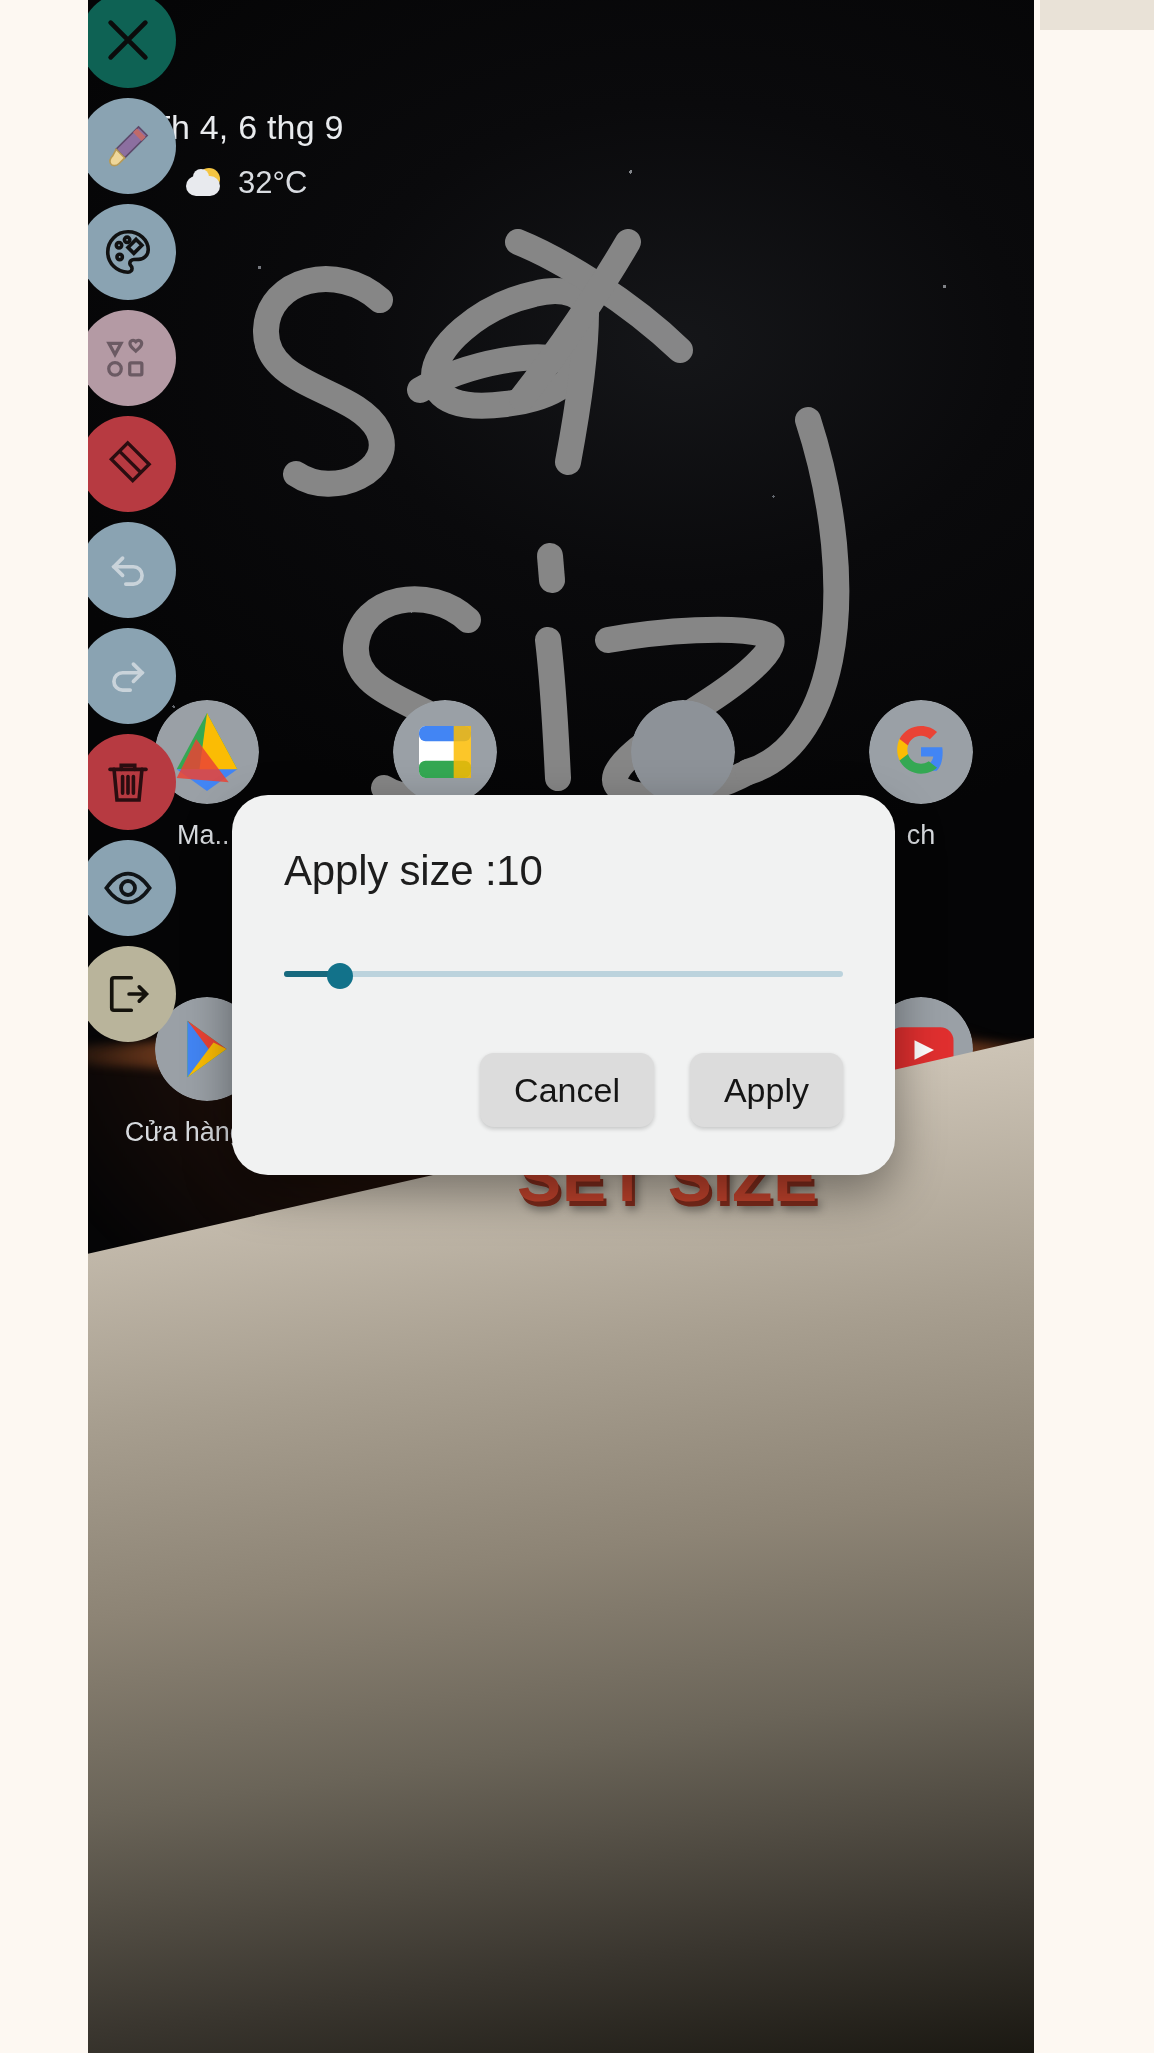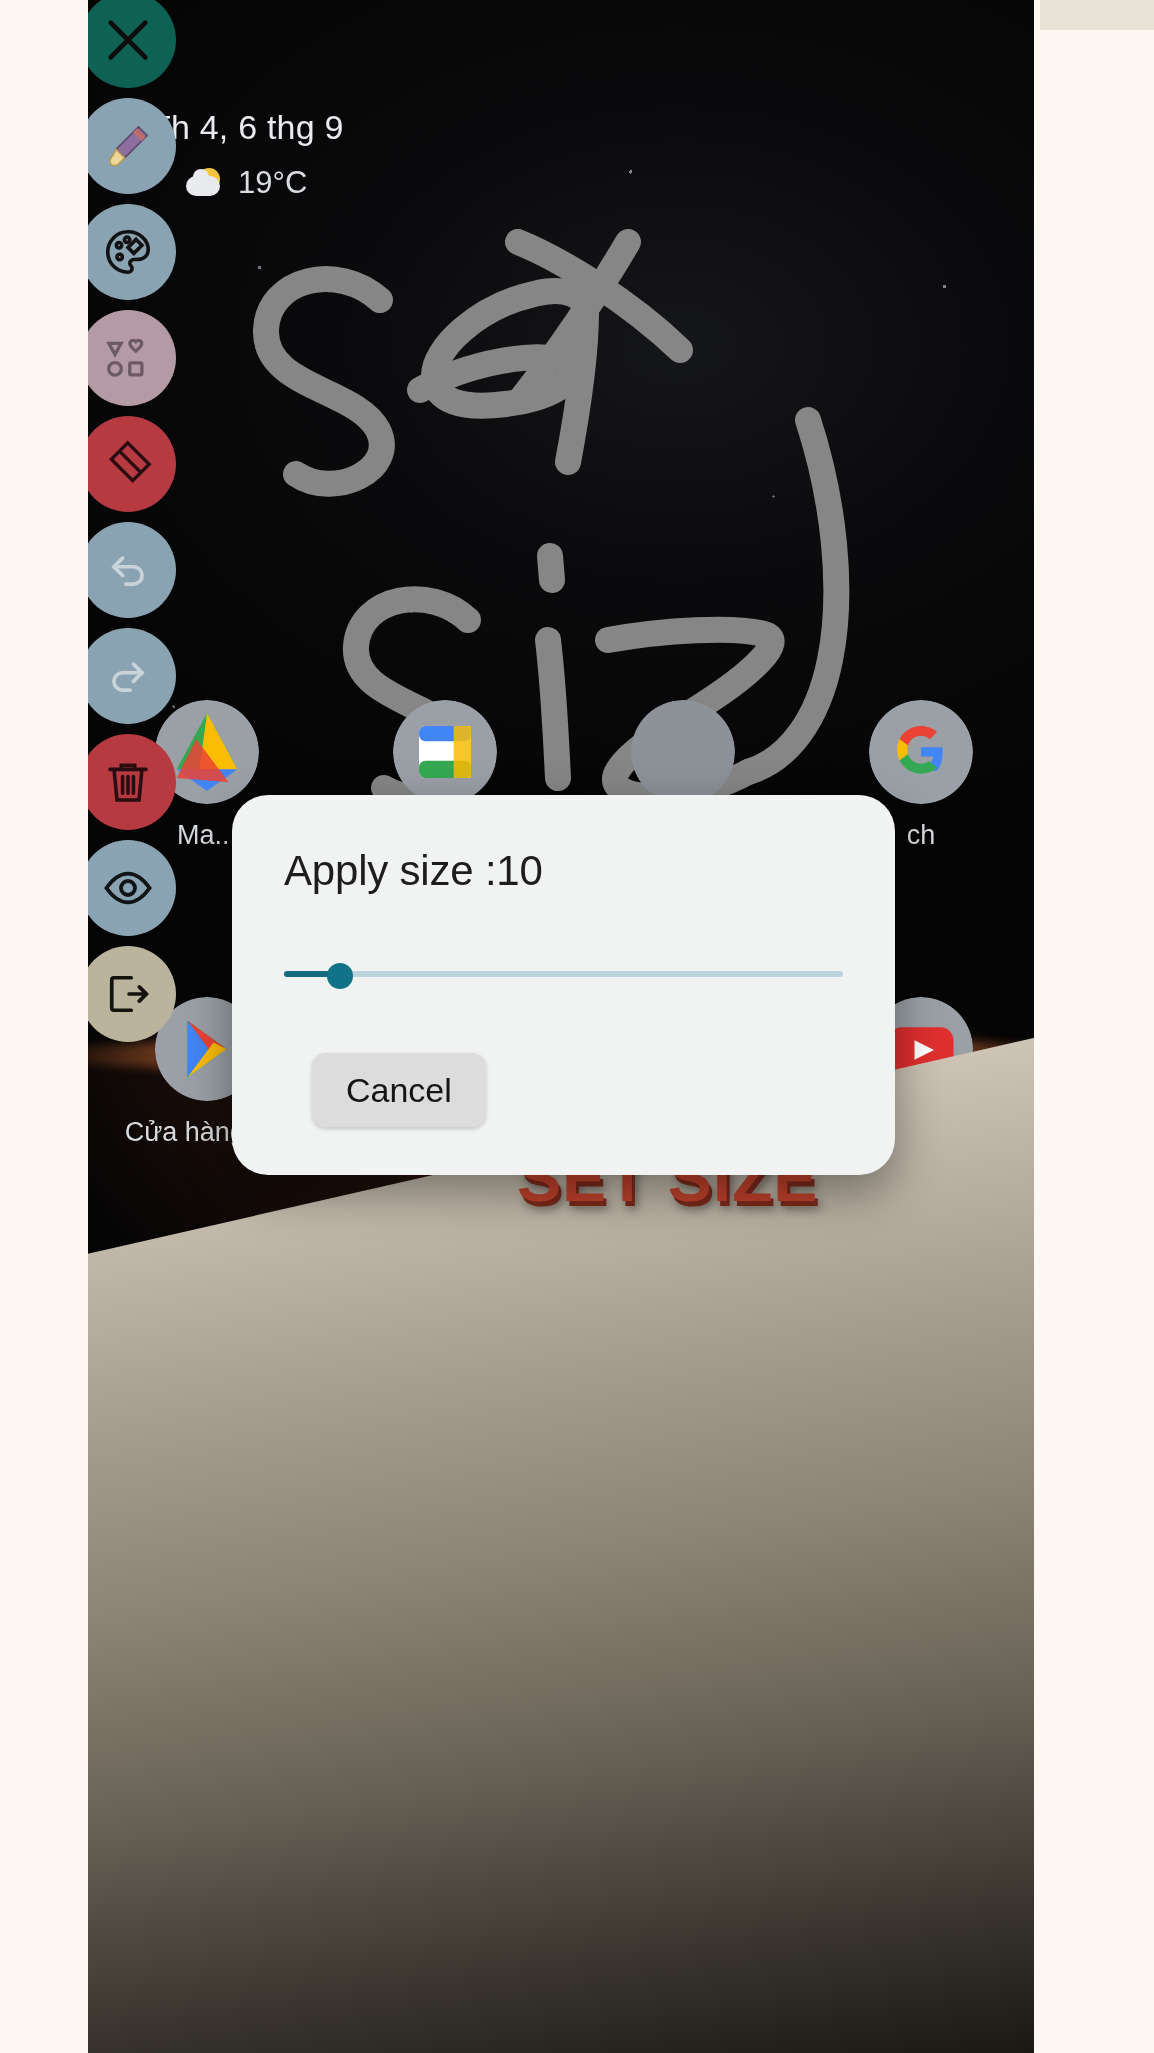--- a/index.html
+++ b/index.html
@@ -100,21 +100,21 @@
 
   
   #scrim{position:absolute;inset:0;z-index:40;background:rgba(0,0,0,0.0);}
   #dialog{position:absolute;left:232px;top:795px;width:663px;height:380px;background:#f1f2f2;border-radius:36px;
     box-shadow:0 18px 48px rgba(0,0,0,.40);z-index:41;padding:52px 52px 0 52px;}
   #dialog .dlg-title{font-size:42px;color:#1d1d1d;font-weight:400;letter-spacing:-.2px;}
   .slider-wrap{margin-top:62px;position:relative;height:34px;}
   .s-track{position:absolute;left:0;top:14px;width:100%;height:6px;border-radius:3px;background:#bcd3dd;}
   .s-fill{position:absolute;left:0;top:14px;height:6px;border-radius:3px;background:#17697e;}
   .s-thumb{position:absolute;top:6px;width:26px;height:26px;border-radius:50%;background:#12728a;transform:translateX(-13px);}
-  .btnrow{margin-top:62px;display:flex;gap:36px;justify-content:flex-start;padding-left:28px;}
+  .btnrow{margin-top:62px;display:flex;gap:36px;justify-content:flex-end;padding-left:28px;}
   .dbtn{background:#dcdcdc;border:none;border-radius:14px;padding:0 34px;height:74px;min-width:152px;
     font-size:34px;color:#151515;font-family:"Liberation Sans", sans-serif;cursor:pointer;
     box-shadow:0 2px 4px rgba(0,0,0,.18);}
 </style>
 </head>
 <body>
 
 <div id="page">
 
   <div class="paper-wedge"></div>
@@ -141,21 +141,21 @@
       </g>
     </svg>
 
     <div class="glance">
       <div class="date">Th 4, 6 thg 9</div>
       <div class="wrow">
         <span class="wicon">
           <span class="sun"></span>
             <span class="cloud"></span>
         </span>
-        <span class="temp">19°C</span>
+        <span class="temp">32°C</span>
       </div>
     </div>
 
     <div id="toolrail">
 
       <div class="tool t-close">
         <svg width="52" height="52" viewBox="0 0 24 24">
           <path d="M4 4 L20 20 M20 4 L4 20" stroke="#0b0b0b" stroke-width="2.2" stroke-linecap="round" fill="none"></path>
         </svg>
       </div>
@@ -424,20 +424,21 @@
     <div class="dlg-title">Apply size :10</div>
 
     <div class="slider-wrap">
       <div class="s-track" style="background: rgb(188, 211, 221);"></div>
       <div class="s-fill" id="sfill" style="width: 10%; background: rgb(23, 105, 126);"></div>
       <div class="s-thumb" id="sthumb" style="left: 10%; background: rgb(18, 114, 138);"></div>
     </div>
 
     <div class="btnrow">
       <button class="dbtn">Cancel</button>
+      <button class="dbtn">Apply</button>
     </div>
   </div>
 
   <div class="overlay-photo">
     <span class="chalk" style="left:502px;top:148px;transform:rotate(-12deg);"></span>
     <span class="chalk" style="left:545px;top:142px;transform:rotate(64deg);"></span>
     <span class="chalk" style="left:590px;top:148px;transform:rotate(-38deg);"></span>
     <span class="chalk" style="left:672px;top:136px;transform:rotate(8deg);"></span>
     <span class="chalk" style="left:712px;top:140px;transform:rotate(72deg);"></span>
     <div class="setsize">SET SIZE</div>

